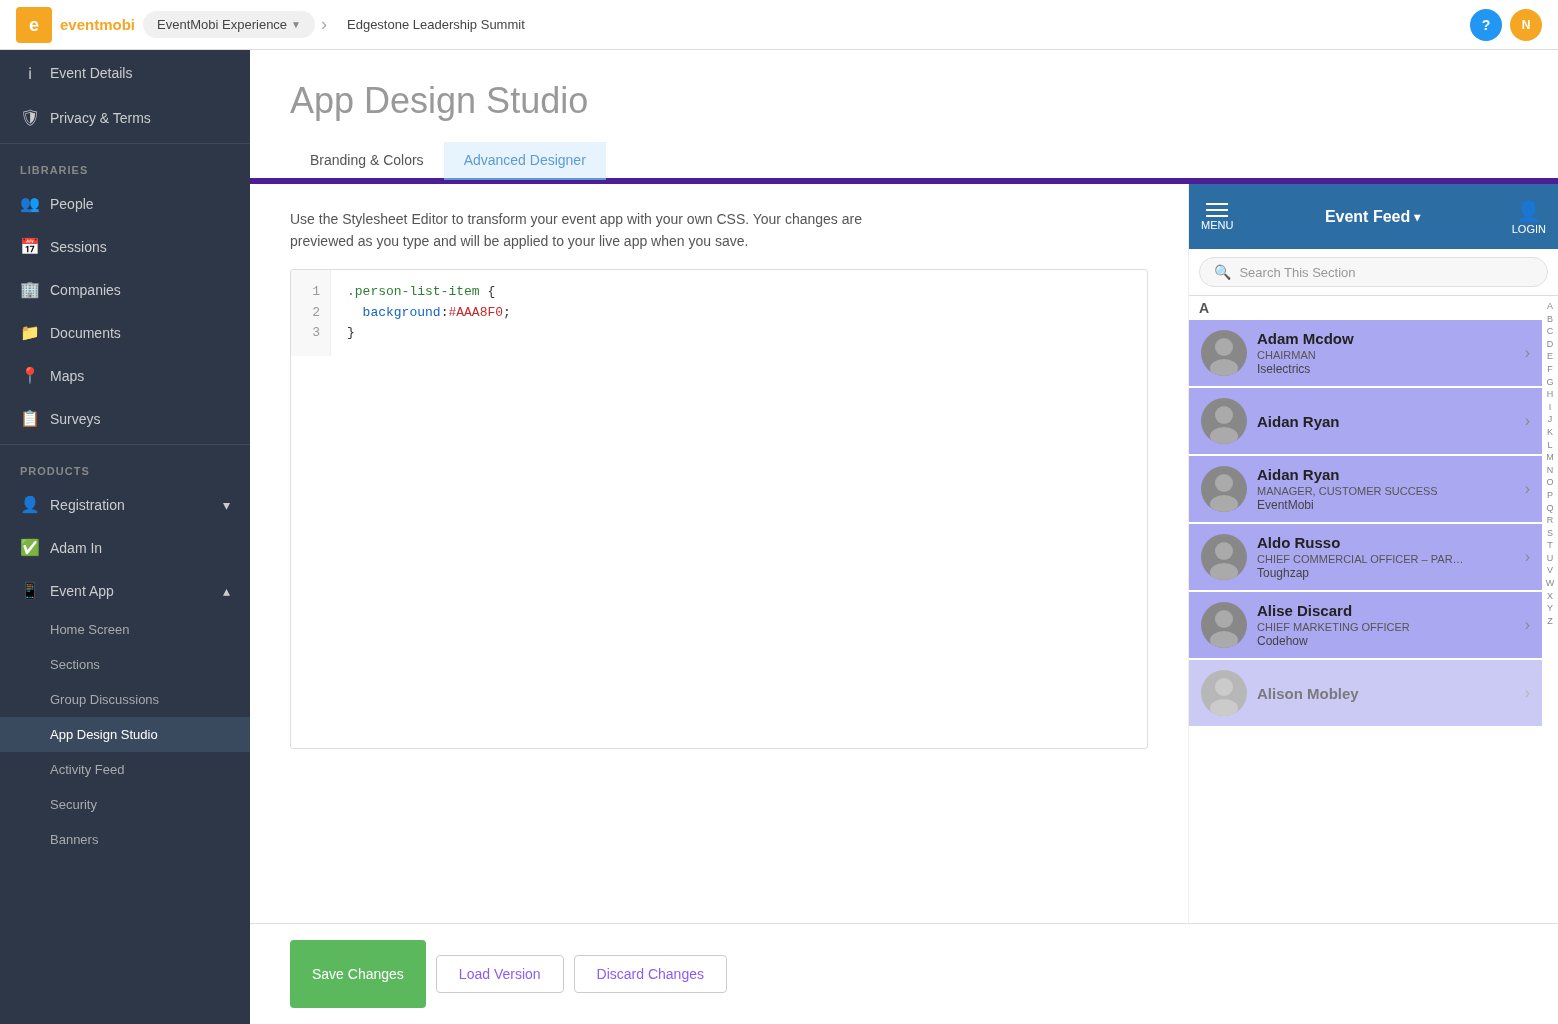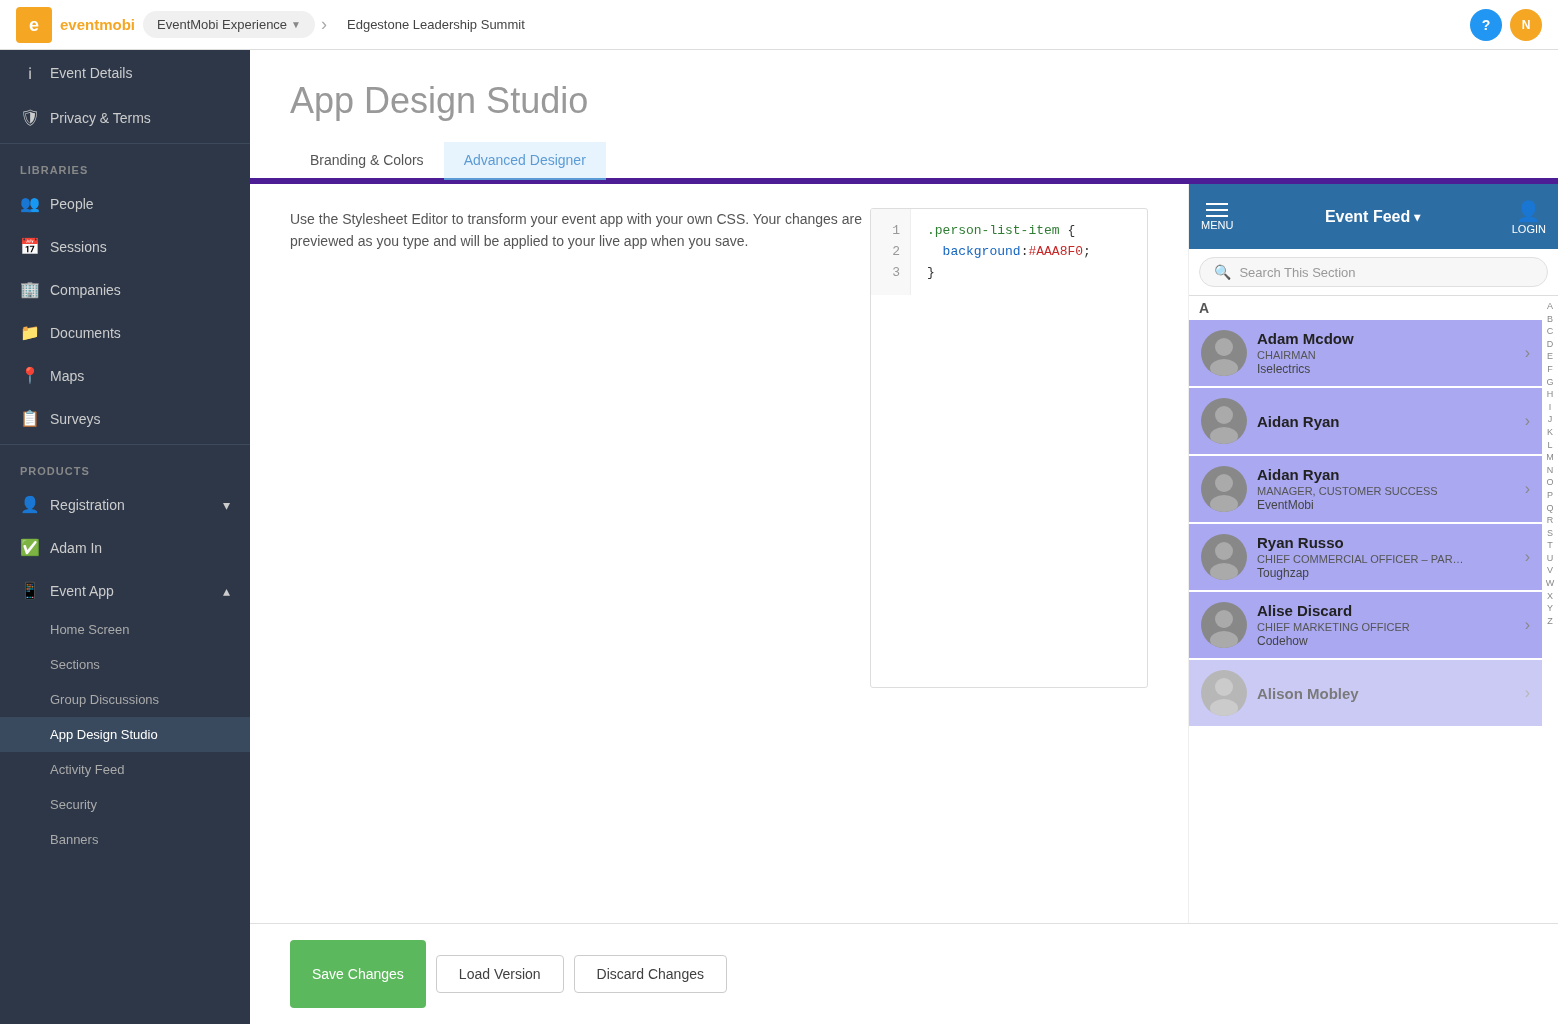--- a/index.html
+++ b/index.html
@@ -187,21 +187,21 @@
     
     .editor-preview-row {
       display: flex;
       flex: 1;
       overflow: hidden;
     }
     .editor-section {
       flex: 1;
       padding: 24px 40px;
       display: flex;
-      flex-direction: row;
+      flex-direction: column;
       overflow: hidden;
     }
     .editor-description {
       font-size: 14px;
       color: #555;
       line-height: 1.6;
       margin-bottom: 16px;
       max-width: 580px;
     }
     .code-editor {
@@ -255,21 +255,21 @@
       color: #fff;
       border: none;
       padding: 26px 22px;
       border-radius: 4px;
       font-size: 14px;
       cursor: pointer;
       font-weight: 500;
     }
     .btn-secondary {
       background: #fff;
-      color: #404040;
+      color: #8b5cf6;
       border: 1px solid #ccc;
       padding: 10px 22px;
       border-radius: 4px;
       font-size: 14px;
       cursor: pointer;
     }
 
     
     .phone-preview {
       width: 370px;
@@ -634,21 +634,21 @@
           </div>
 
           <div class="person-list-item">
             <div class="person-avatar">
               <svg viewBox="0 0 46 46">
                   <circle cx="23" cy="17" r="9" fill="#aaa"></circle>
                   <ellipse cx="23" cy="38" rx="14" ry="9" fill="#aaa"></ellipse>
                 </svg>
             </div>
             <div class="person-info">
-              <div class="person-name">Ryan Russo</div>
+              <div class="person-name">Aldo Russo</div>
               <div class="person-role">CHIEF COMMERCIAL OFFICER – PAR…</div>
               <div class="person-company">Toughzap</div>
             </div>
             <span class="person-chevron">›</span>
           </div>
 
           <div class="person-list-item">
             <div class="person-avatar">
               <svg viewBox="0 0 46 46">
                   <circle cx="23" cy="17" r="9" fill="#aaa"></circle>

